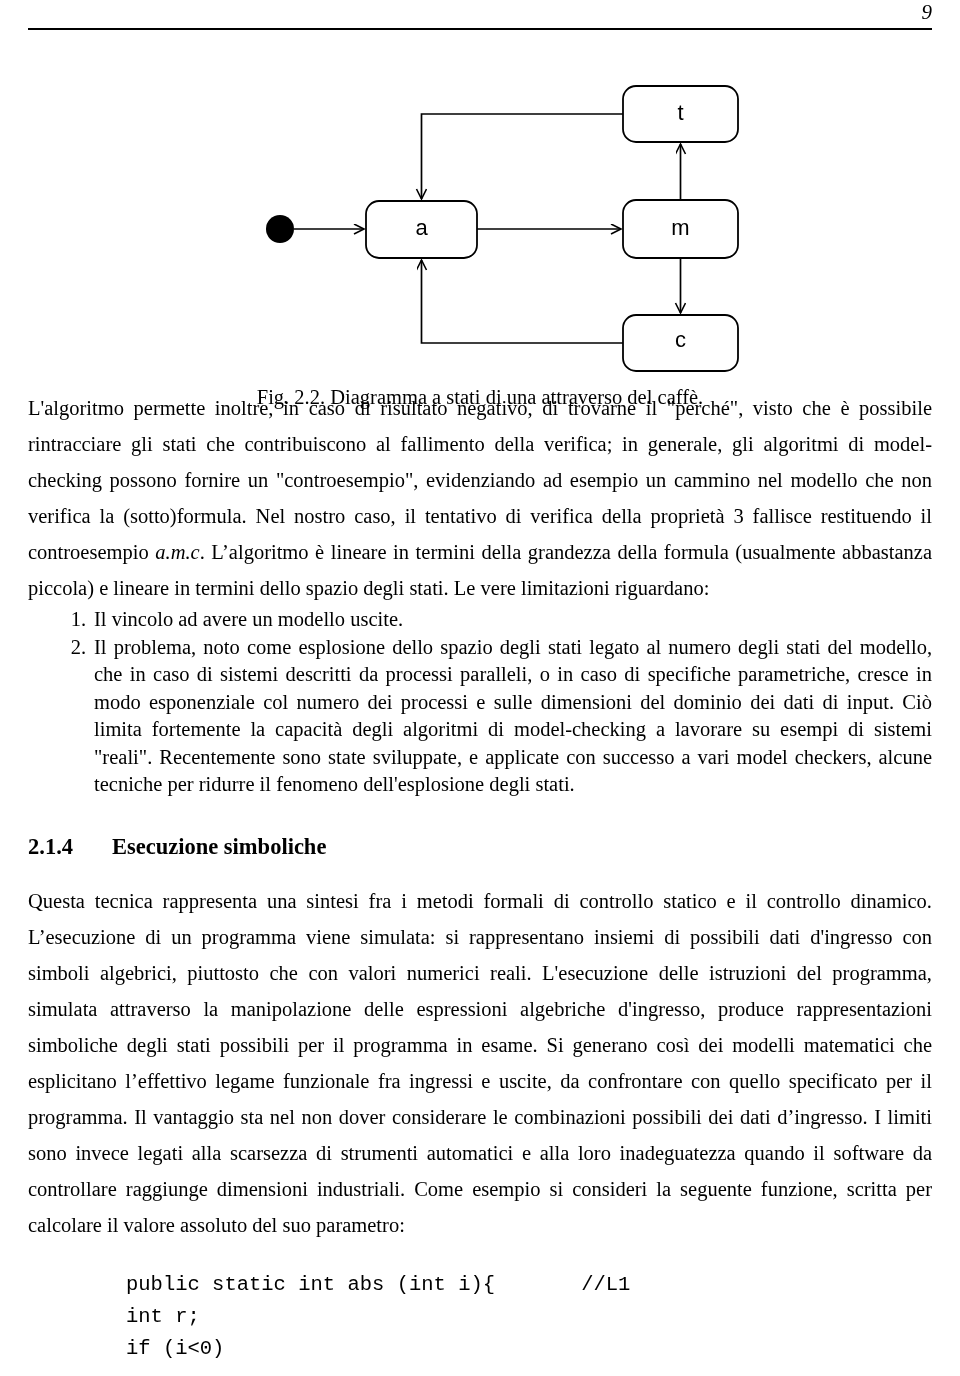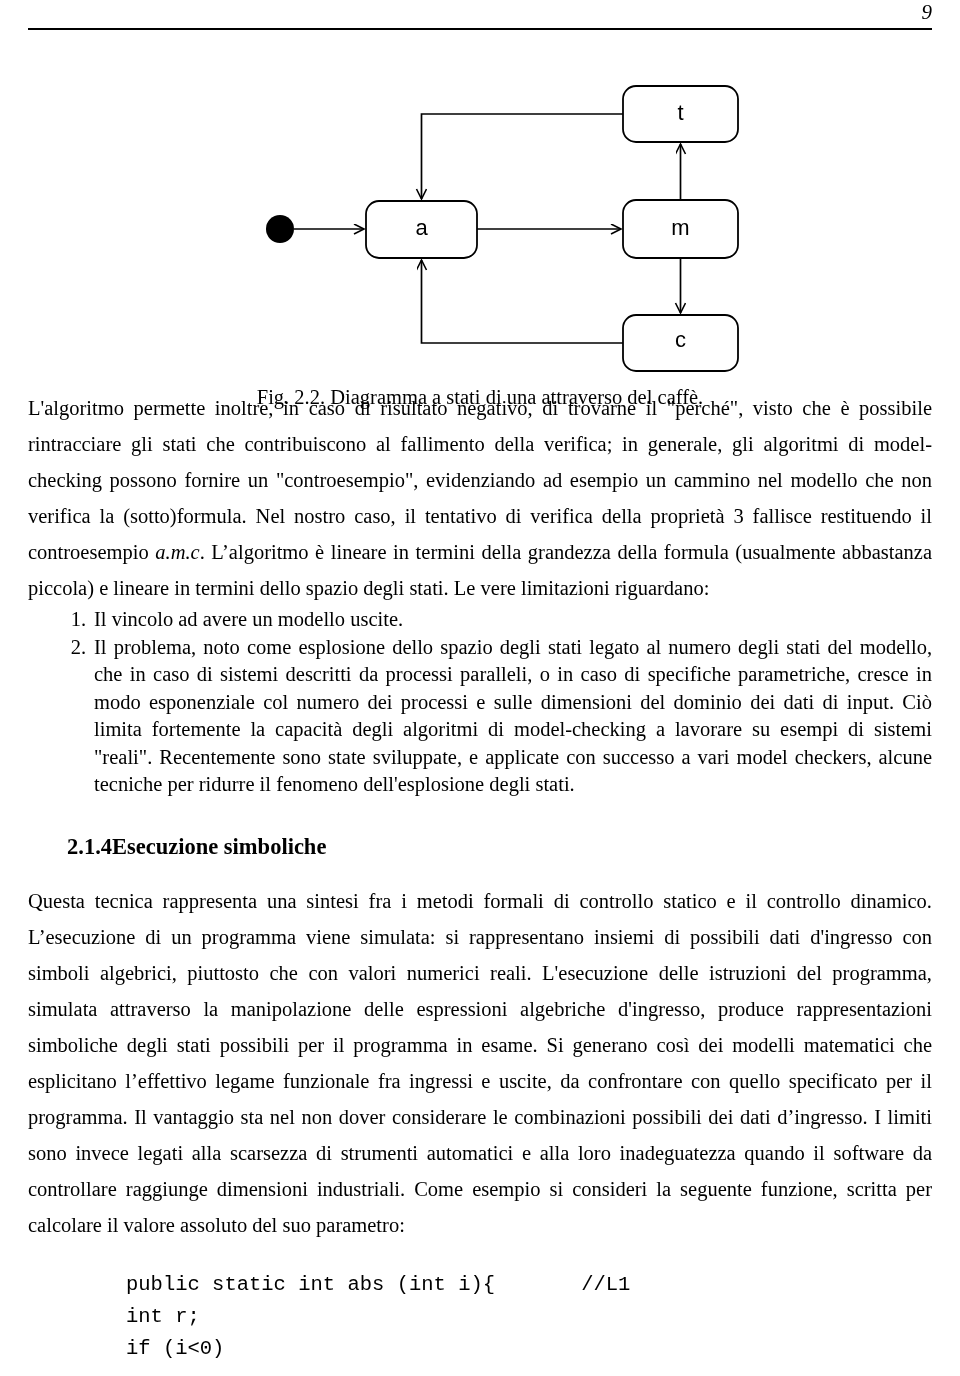--- a/index.html
+++ b/index.html
@@ -97,21 +97,20 @@
 
   h2.section-heading {
     font-size: 22.5px;
     font-weight: bold;
     margin: 34px 0 22px 0;
     line-height: 28px;
   }
   h2.section-heading .secnum {
     display: inline-block;
     width: 84px;
-    text-align: right;
   }
 
   
   pre.code {
     font-family: "Liberation Mono", "DejaVu Sans Mono", monospace;
     font-size: 20.5px;
     line-height: 32px;
     margin: 26px 0 0 0;
     padding-left: 98px;
     white-space: pre;

